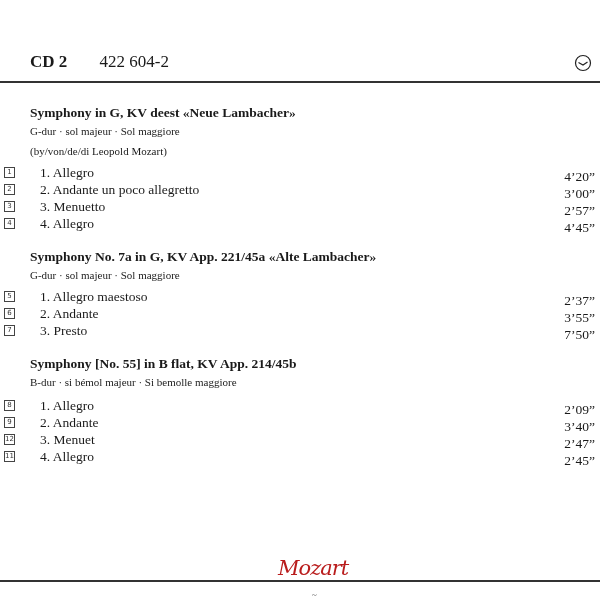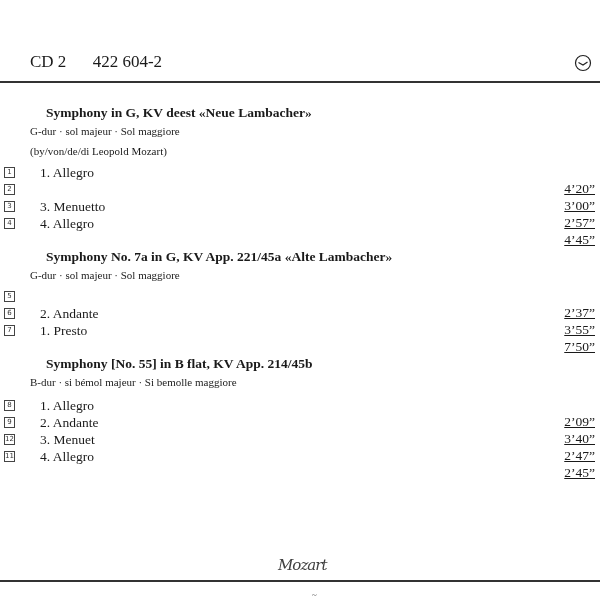--- a/index.html
+++ b/index.html
@@ -3,46 +3,46 @@
 <meta charset="utf-8">
 <style>
   html, body { margin: 0; padding: 0; }
   body {
     width: 600px; height: 600px; background: #ffffff; position: relative; overflow: hidden;
     font-family: "Liberation Serif", "DejaVu Serif", serif; color: #1a1a1a;
   }
   .header {
     position: absolute; left: 30px; top: 52px; font-size: 17px; line-height: 20px;
   }
-  .header .cd { font-weight: normal; margin-right: 22px; }
+  .header .cd { font-weight: bold; margin-right: 28px; }
   .clock {
     position: absolute; left: 574px; top: 54px; width: 18px; height: 18px;
   }
   .rule-top {
     position: absolute; left: 0; top: 81px; width: 600px; height: 2px; background: #333;
   }
   .section { position: absolute; left: 0; width: 600px; }
   .sym-title {
-    position: absolute; left: 46px; font-weight: bold; font-size: 13.5px; line-height: 18px; white-space: nowrap;
+    position: absolute; left: 30px; font-weight: bold; font-size: 13.5px; line-height: 18px; white-space: nowrap;
   }
   .sym-key, .sym-note {
     position: absolute; left: 30px; font-size: 11px; line-height: 18px; white-space: nowrap;
   }
   .track {
     position: absolute; left: 0; width: 600px; height: 17px; font-size: 13.5px; line-height: 17px;
   }
   .track .num {
     position: absolute; left: 4px; top: 3px; width: 9px; height: 9px; border: 1px solid #444;
     font-family: "DejaVu Sans", sans-serif; font-size: 7px; line-height: 9px; text-align: center; color: #333;
   }
   .track .title { position: absolute; left: 40px; top: 0; white-space: nowrap; }
-  .track .dur { position: absolute; right: 5px; top: 16px; white-space: nowrap; text-decoration: underline; }
+  .track .dur { position: absolute; right: 5px; top: 4px; white-space: nowrap; }
   .signature {
     position: absolute; left: 278px; top: 556px; font-family: "DejaVu Serif", serif; font-style: italic;
-    font-size: 15px; letter-spacing: -1px; color: #404040;
+    font-size: 21px; letter-spacing: -1px; color: #b91c1c;
   }
   .rule-bottom {
     position: absolute; left: 0; top: 580px; width: 600px; height: 2px; background: #333;
   }
   .footer-mark {
     position: absolute; left: 312px; top: 591px; font-size: 9px; color: #555; line-height: 9px;
   }
 </style>
 </head>
 <body>
@@ -62,50 +62,52 @@
   <div class="sym-key" style="top:122px">G-dur · sol majeur · Sol maggiore</div>
   <div class="sym-note" style="top:142px">(by/von/de/di Leopold Mozart)</div>
 
   <div class="track" style="top:164px">
     <span class="num">1</span>
     <span class="title">1. Allegro</span>
     <span class="dur">4’20”</span>
   </div>
   <div class="track" style="top:181px">
     <span class="num">2</span>
+    <span class="title">2. Andante un poco allegretto</span>
     <span class="dur">3’00”</span>
   </div>
   <div class="track" style="top:198px">
     <span class="num">3</span>
     <span class="title">3. Menuetto</span>
     <span class="dur">2’57”</span>
   </div>
   <div class="track" style="top:215px">
     <span class="num">4</span>
     <span class="title">4. Allegro</span>
     <span class="dur">4’45”</span>
   </div>
 </div>
 
 <div class="section" style="top:0">
   <div class="sym-title" style="top:248px">Symphony No. 7a in G, KV App. 221/45a «Alte Lambacher»</div>
   <div class="sym-key" style="top:266px">G-dur · sol majeur · Sol maggiore</div>
 
   <div class="track" style="top:288px">
     <span class="num">5</span>
+    <span class="title">1. Allegro maestoso</span>
     <span class="dur">2’37”</span>
   </div>
   <div class="track" style="top:305px">
     <span class="num">6</span>
     <span class="title">2. Andante</span>
     <span class="dur">3’55”</span>
   </div>
   <div class="track" style="top:322px">
     <span class="num">7</span>
-    <span class="title">1. Presto</span>
+    <span class="title">3. Presto</span>
     <span class="dur">7’50”</span>
   </div>
 </div>
 
 <div class="section" style="top:0">
   <div class="sym-title" style="top:355px">Symphony [No. 55] in B flat, KV App. 214/45b</div>
   <div class="sym-key" style="top:373px">B-dur · si bémol majeur · Si bemolle maggiore</div>
 
   <div class="track" style="top:397px">
     <span class="num">8</span>

